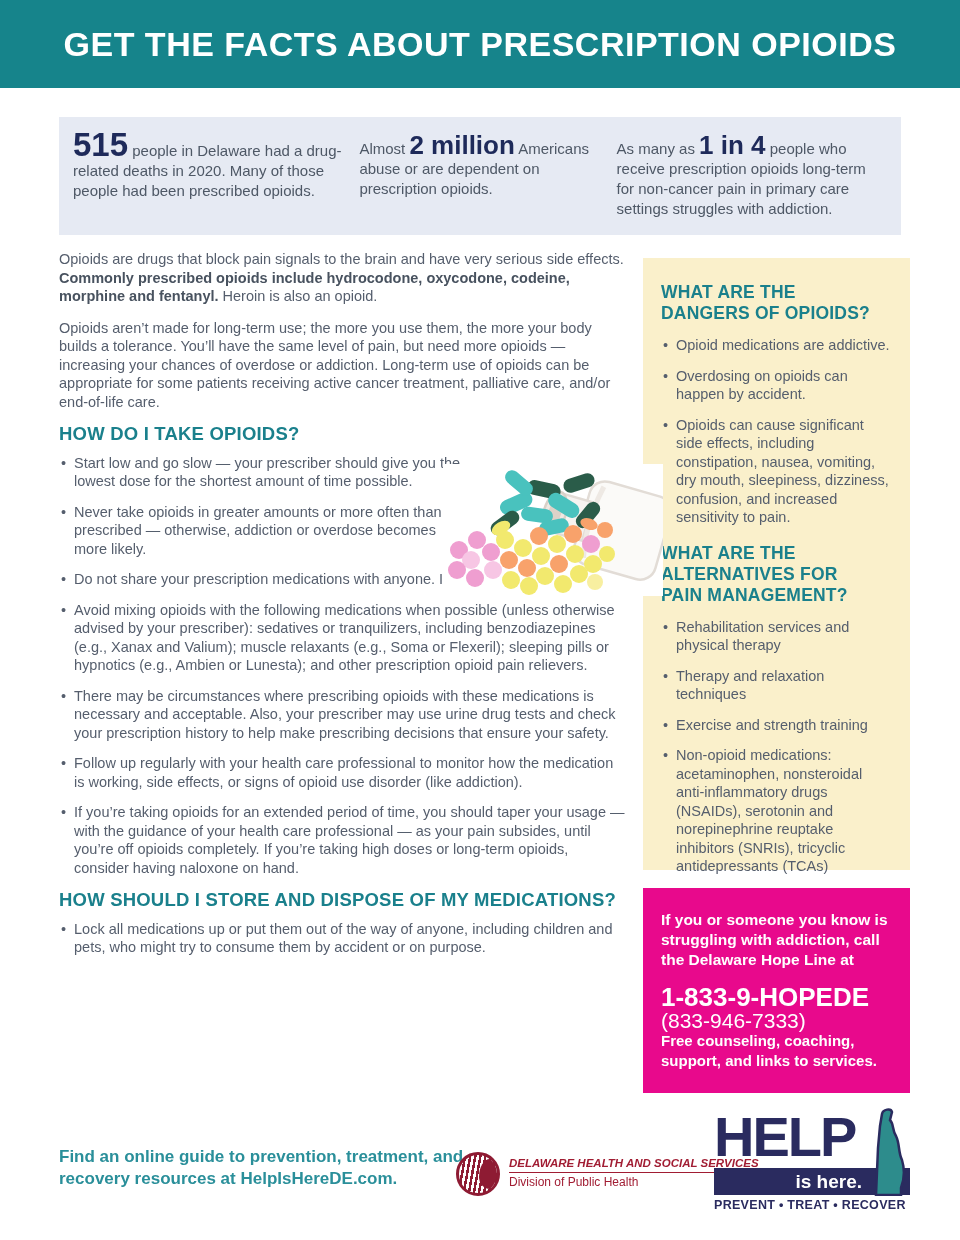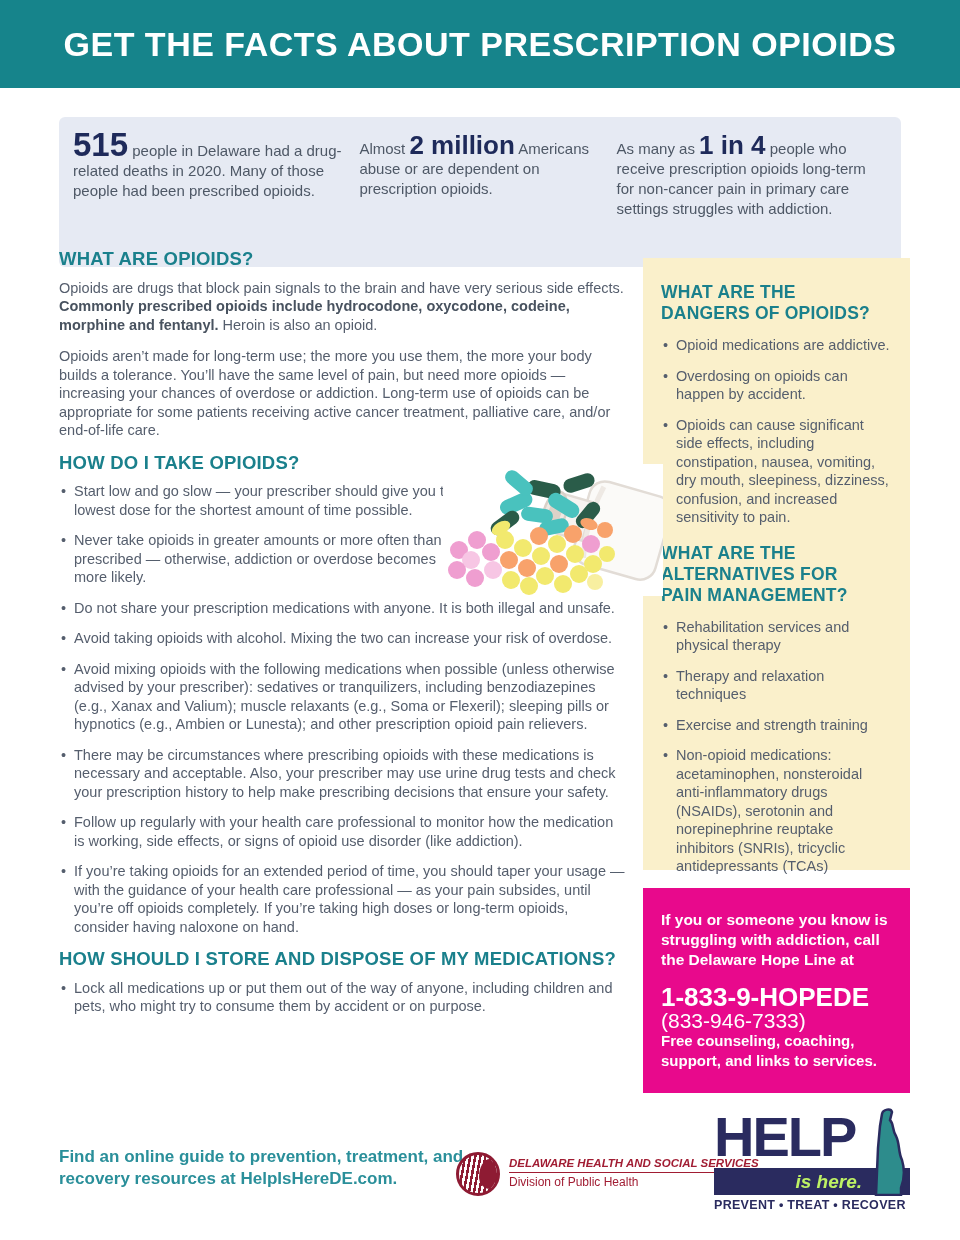--- a/index.html
+++ b/index.html
@@ -14,22 +14,22 @@
   .header {
     position:absolute; left:0; top:0; width:960px; height:88px;
     background:#16848B; display:flex; align-items:center; justify-content:center;
   }
   .header h1 {
     color:#ffffff; font-size:34px; font-weight:800; letter-spacing:0.5px; white-space:nowrap;
   }
 
   
   .stats {
-    position:absolute; left:59px; top:117px; width:842px; height:150px;
-    background:#E6EAF3; display:flex; padding:18px 14px 0 14px; gap:14px;border-radius:6px;
+    position:absolute; left:59px; top:117px; width:842px; height:118px;
+    background:#E6EAF3; display:flex; padding:18px 14px 0 14px; gap:14px;
   }
   .stat { font-size:15px; line-height:20px; color:#4E5866; }
   .stat .big { color:#1E2A5A; font-weight:800; }
   .stat-1 { width:280px; }
   .stat-1 .big { font-size:33px; line-height:20px; }
   .stat-2 { width:250px; }
   .stat-2 .big, .stat-3 .big { font-size:26px; line-height:20px; }
   .stat-3 { width:278px; }
 
   
@@ -103,21 +103,21 @@
   
   .help-logo { position:absolute; left:714px; top:1106px; width:196px; }
   .help-word {
     color:#2A2B5F; font-size:56px; font-weight:800; letter-spacing:-2px;
     line-height:62px; height:62px;
   }
   .help-bar {
     width:196px; height:27px; background:#2A2B5F;
     display:flex; align-items:center; justify-content:flex-end; padding-right:48px;
   }
-  .help-ishere { color:#bef264; font-size:19px; font-weight:700; font-style:italic; line-height:27px; }
+  .help-ishere { color:#ffffff; font-size:19px; font-weight:700; line-height:27px; }
   .help-tagline {
     color:#2A2B5F; font-size:12.5px; font-weight:800; letter-spacing:0.3px;
     margin-top:3px; white-space:nowrap;
   }
   .delaware-shape { position:absolute; right:2px; top:2px; }
 </style>
 </head>
 <body>
 
 <div class="header">
@@ -132,32 +132,30 @@
     <span>Almost </span><span class="big">2 million</span><span> Americans abuse or are dependent on prescription opioids.</span>
   </div>
   <div class="stat stat-3">
     <span>As many as </span><span class="big">1 in 4</span><span> people who receive prescription opioids long-term for non-cancer pain in primary care settings struggles with addiction.</span>
   </div>
 </div>
 
 <div class="main">
 
   <div class="section">
-    <h2 class="h-teal">WHAT ARE OPIOIDS?</h2>
     <p><span>Opioids are drugs that block pain signals to the brain and have very serious side effects. </span><span class="bold">Commonly prescribed opioids include hydrocodone, oxycodone, codeine, morphine and fentanyl.</span><span> Heroin is also an opioid.</span></p>
     <p>Opioids aren’t made for long-term use; the more you use them, the more your body builds a tolerance. You’ll have the same level of pain, but need more opioids — increasing your chances of overdose or addiction. Long-term use of opioids can be appropriate for some patients receiving active cancer treatment, palliative care, and/or end-of-life care.</p>
   </div>
 
   <div class="section">
     <h2 class="h-teal">HOW DO I TAKE OPIOIDS?</h2>
     <ul>
       <li class="li-narrow">Start low and go slow — your prescriber should give you the lowest dose for the shortest amount of time possible.</li>
       <li class="li-narrow">Never take opioids in greater amounts or more often than prescribed — otherwise, addiction or overdose becomes more likely.</li>
       <li>Do not share your prescription medications with anyone. It is both illegal and unsafe.</li>
-      <li>Avoid taking opioids with alcohol. Mixing the two can increase your risk of overdose.</li>
       <li>Avoid mixing opioids with the following medications when possible (unless otherwise advised by your prescriber): sedatives or tranquilizers, including benzodiazepines (e.g., Xanax and Valium); muscle relaxants (e.g., Soma or Flexeril); sleeping pills or hypnotics (e.g., Ambien or Lunesta); and other prescription opioid pain relievers.</li>
       <li>There may be circumstances where prescribing opioids with these medications is necessary and acceptable. Also, your prescriber may use urine drug tests and check your prescription history to help make prescribing decisions that ensure your safety.</li>
       <li>Follow up regularly with your health care professional to monitor how the medication is working, side effects, or signs of opioid use disorder (like addiction).</li>
       <li>If you’re taking opioids for an extended period of time, you should taper your usage — with the guidance of your health care professional — as your pain subsides, until you’re off opioids completely. If you’re taking high doses or long-term opioids, consider having naloxone on hand.</li>
     </ul>
   </div>
 
   <div class="section">
     <h2 class="h-teal">HOW SHOULD I STORE AND DISPOSE OF MY MEDICATIONS?</h2>
     <ul>

